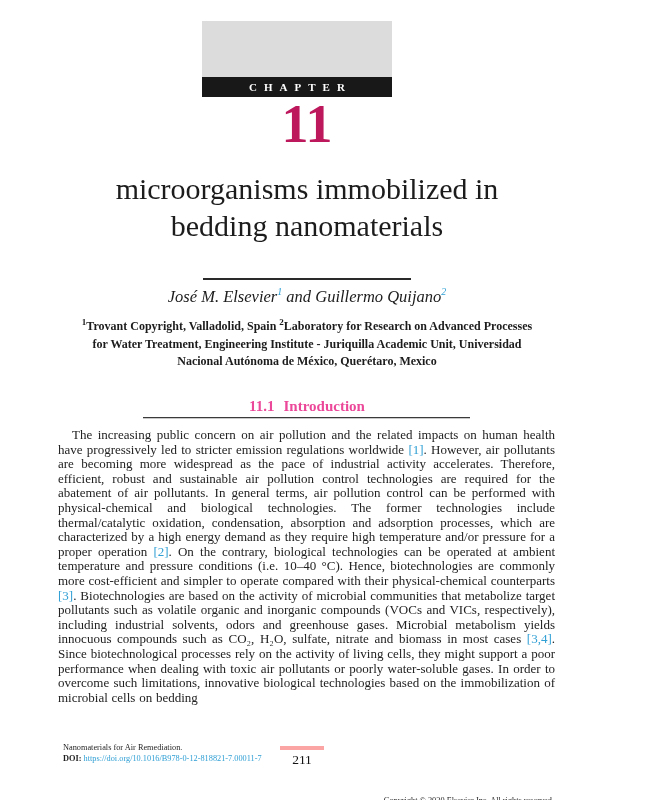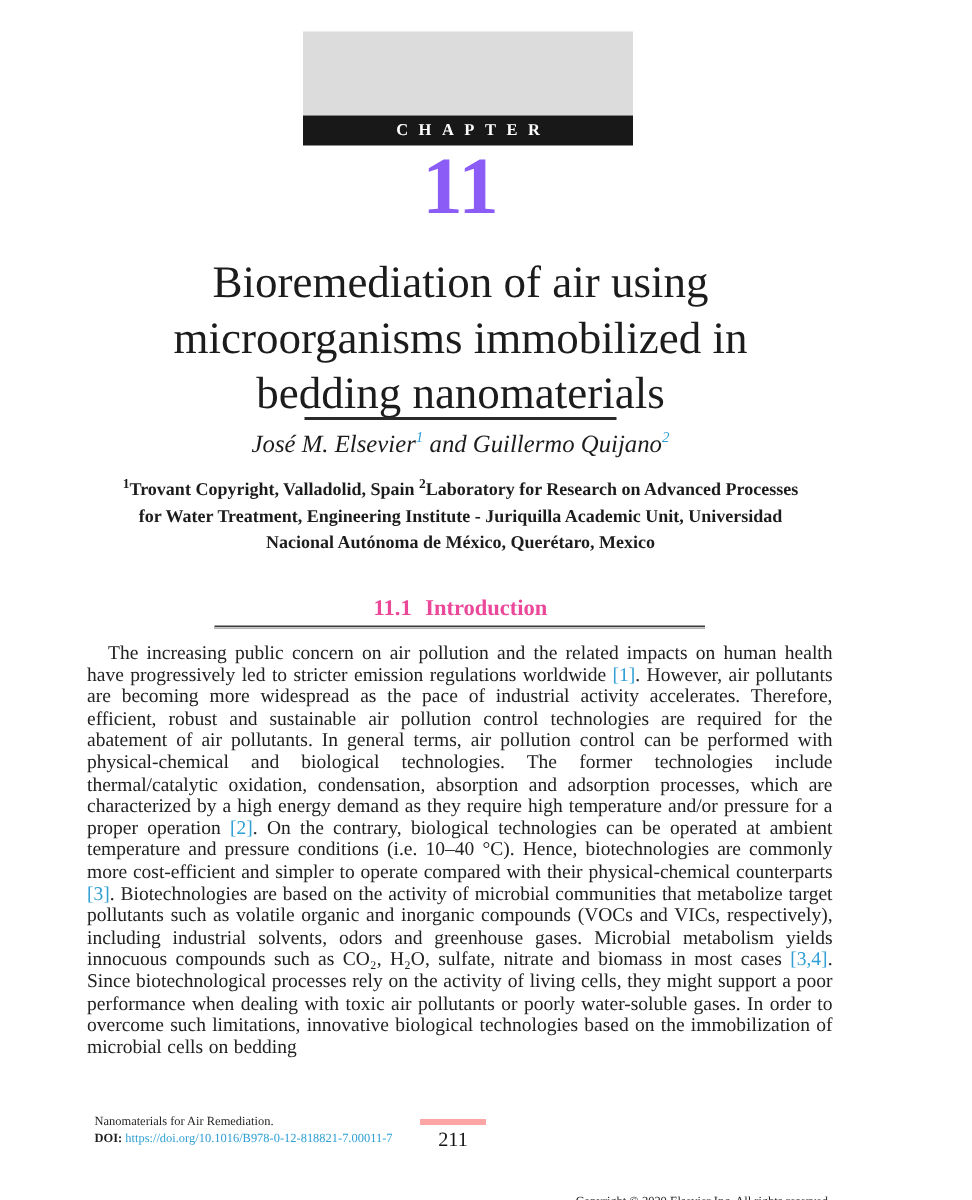--- a/index.html
+++ b/index.html
@@ -10,21 +10,21 @@
     width: 648px;
     height: 800px;
     background: #ffffff;
     overflow: hidden;
   }
 
   
   .chapter-box {
     position: absolute;
     left: 202px; top: 21px;
-    width: 220px;
+    width: 190px;
   }
   .chapter-box .gray {
     height: 56px;
     background: #dcdcdc;
   }
   .chapter-box .bar {
     height: 20px;
     background: #181818;
     color: #ffffff;
     text-align: center;
@@ -35,21 +35,21 @@
     text-indent: 7px; 
   }
   .chapter-number {
     position: absolute;
     left: 0; top: 96px;
     width: 614px; 
     text-align: center;
     font-size: 54px;
     font-weight: 600;
     line-height: 1.05;
-    color: #8b5cf6;
+    color: #be185d;
   }
 
   
   .page-title {
     position: absolute;
     left: 0; top: 170px;
     width: 614px;
     text-align: center;
     font-size: 30px;
     line-height: 37px;
@@ -152,21 +152,20 @@
 <div class="page">
 
   <div class="chapter-box">
     <div class="gray"></div>
     <div class="bar">CHAPTER</div>
   </div>
 
   <div class="chapter-number">11</div>
 
   <div class="page-title">
-    <div>Bioremediation of air using</div>
     <div>microorganisms immobilized in</div>
     <div>bedding nanomaterials</div>
   </div>
 
   <div class="title-rule"></div>
 
   <div class="authors"><span class="seg-text">José M. Elsevier</span><sup class="seg-sup-cite">1</sup><span class="seg-text"> and Guillermo Quijano</span><sup class="seg-sup-cite">2</sup></div>
 
   <div class="affiliation"><sup class="seg-sup">1</sup><span class="seg-text">Trovant Copyright, Valladolid, Spain </span><sup class="seg-sup">2</sup><span class="seg-text">Laboratory for Research on Advanced Processes for Water Treatment, Engineering Institute - Juriquilla Academic Unit, Universidad Nacional Autónoma de México, Querétaro, Mexico</span></div>
 

